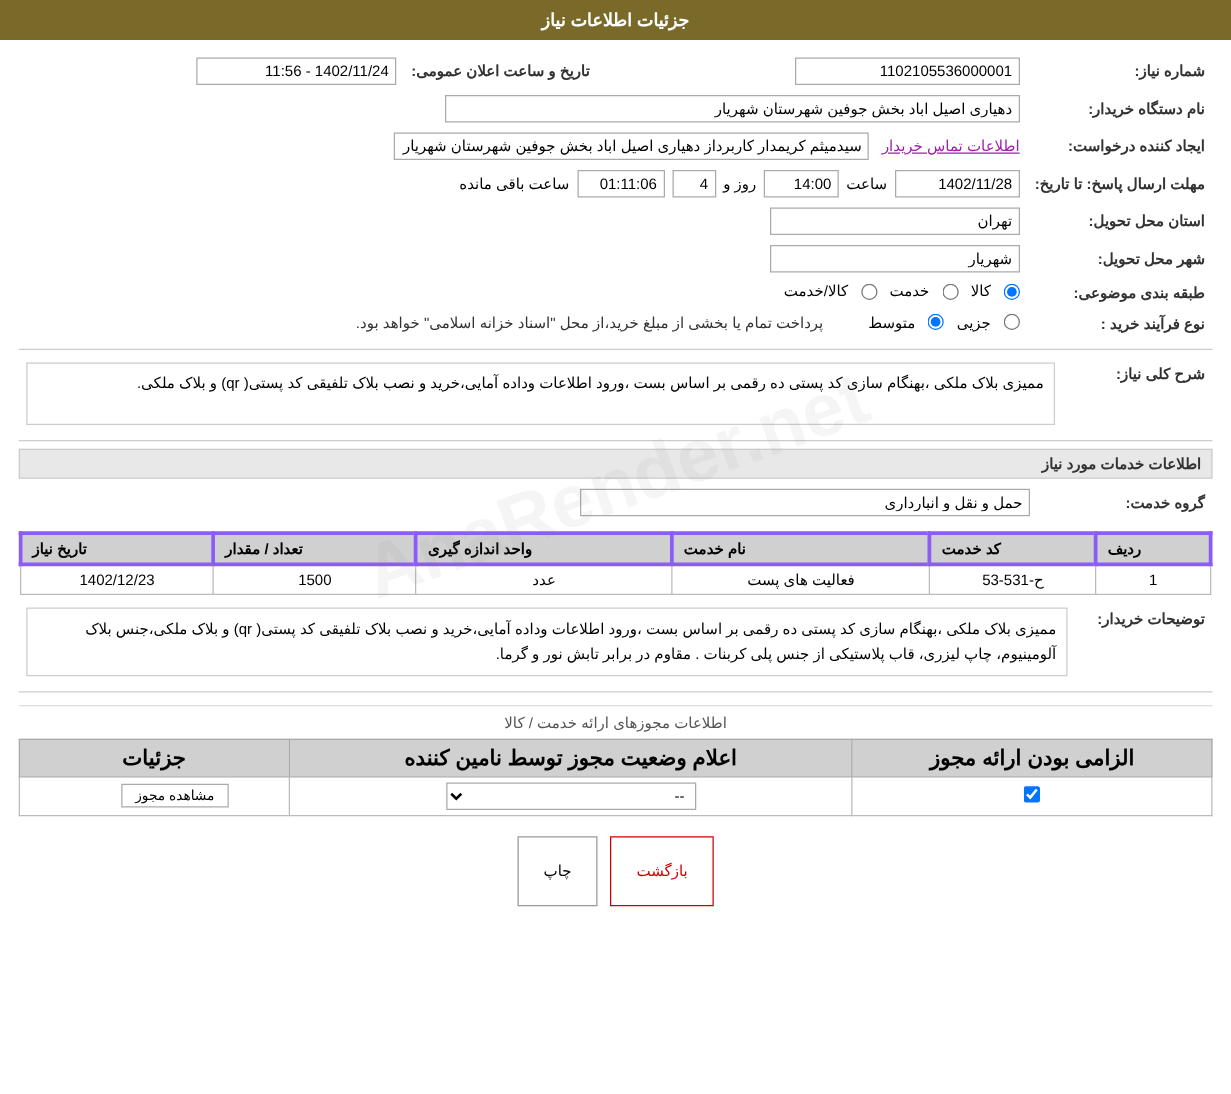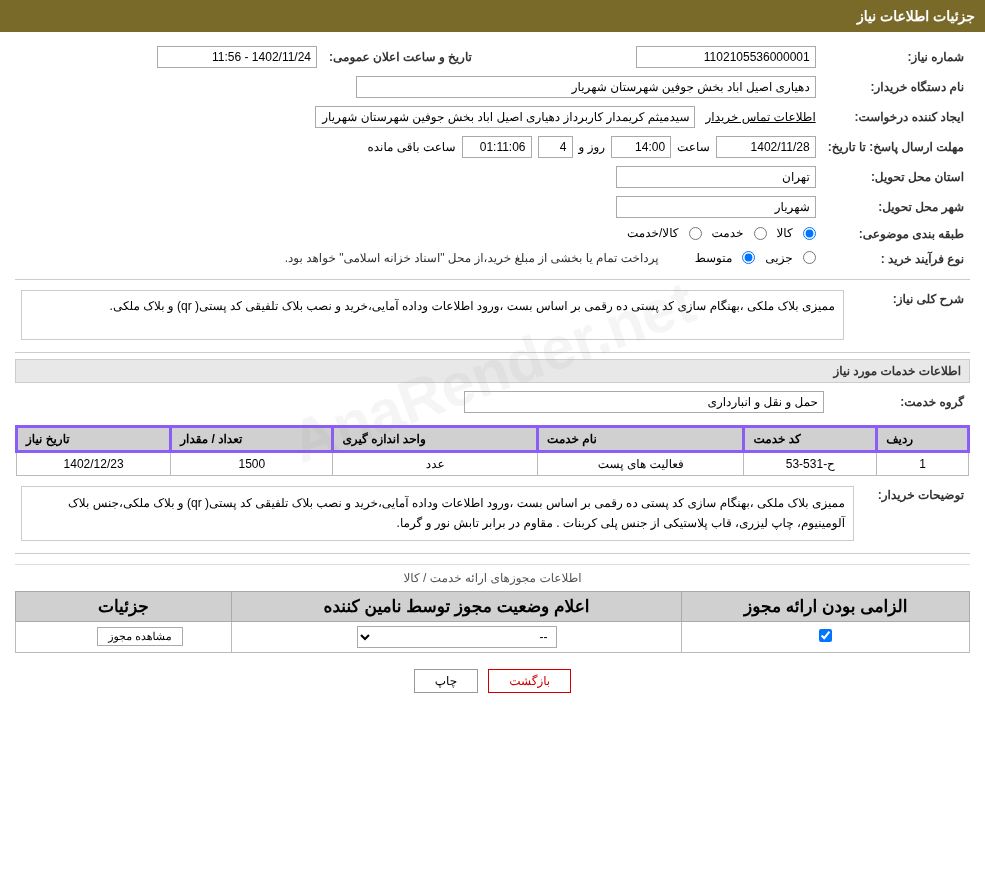--- a/index.html
+++ b/index.html
@@ -11,20 +11,21 @@
     }
     .page-wrapper {
       width: 985px;
       min-height: 875px;
       background: #fff;
       margin: 0 auto;
     }
     .page-header {
       background: #7a6a2a;
       color: #fff;
+      text-align: center;
       padding: 8px 10px;
       font-size: 14px;
       font-weight: bold;
     }
     .content-area {
       padding: 10px 15px;
       background: #fff;
     }
     .info-table {
       width: 100%;
@@ -55,21 +56,21 @@
       font-size: 12px;
       direction: rtl;
       background: #fff;
     }
     .input-medium { width: 200px; }
     .section-divider {
       border-top: 1px solid #ccc;
       margin: 6px 0;
     }
     .blue-link {
-      color: #000000;
+      color: #a21caf;
       text-decoration: underline;
       cursor: pointer;
     }
     .radio-group {
       display: inline-flex;
       align-items: center;
       gap: 10px;
     }
     .radio-item {
       display: inline-flex;
@@ -161,21 +162,21 @@
     }
     .bottom-buttons {
       display: flex;
       justify-content: center;
       gap: 10px;
       margin: 16px 0 10px 0;
     }
     .btn-print {
       background: #fff;
       border: 1px solid #999;
-      padding: 4px 20px;
+      padding: 20px 20px;
       font-family: Tahoma, Arial, sans-serif;
       font-size: 12px;
       cursor: pointer;
     }
     .btn-back {
       background: #fff;
       border: 1px solid #cc0000;
       color: #cc0000;
       padding: 4px 20px;
       font-family: Tahoma, Arial, sans-serif;

